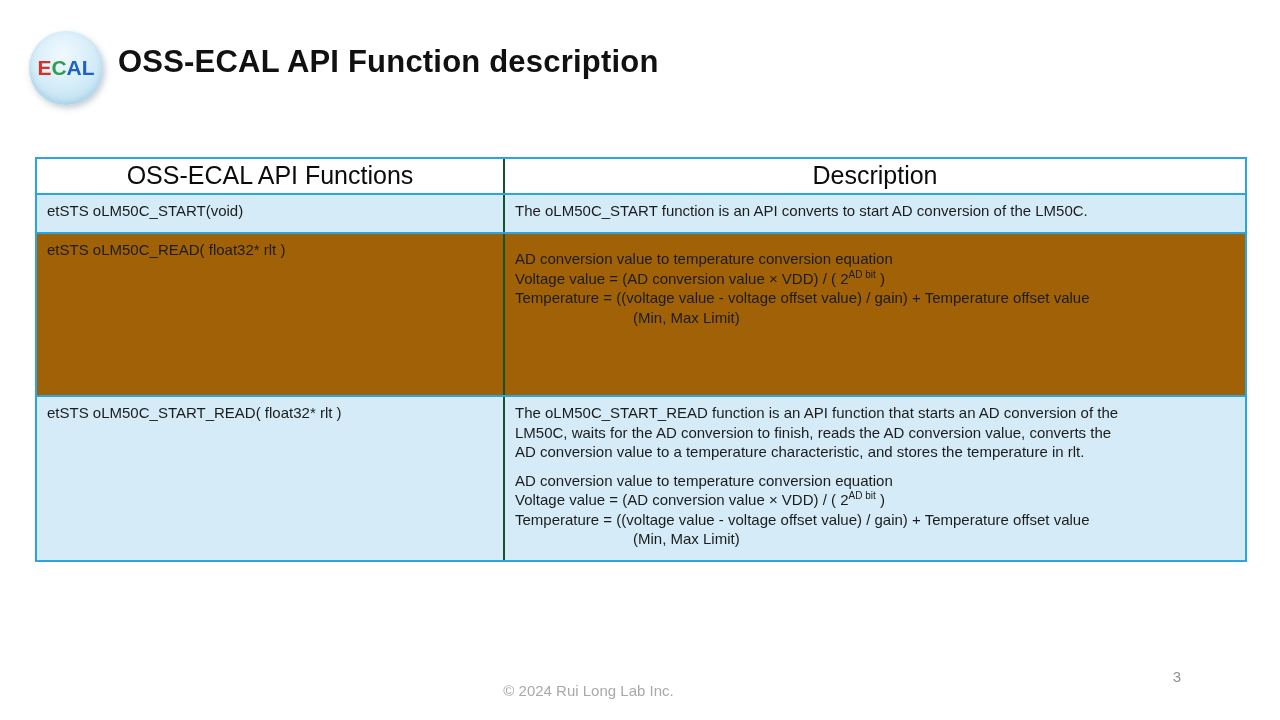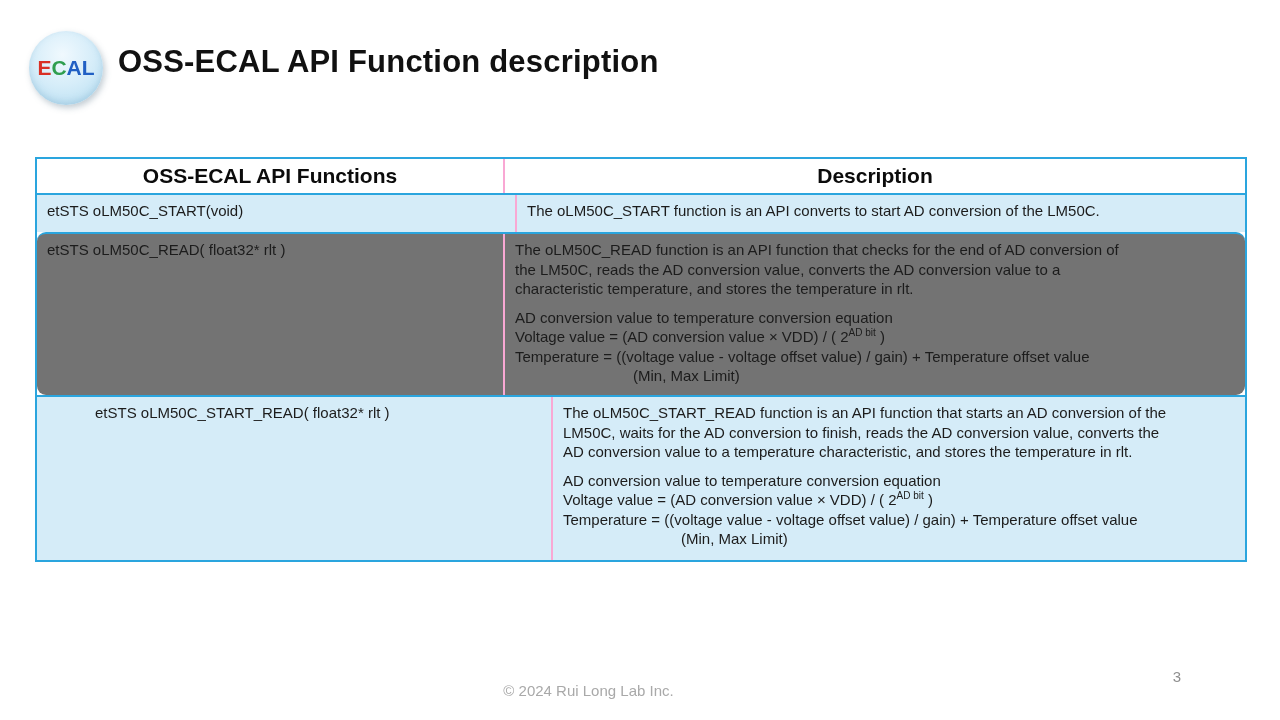--- a/index.html
+++ b/index.html
@@ -25,31 +25,31 @@
   }
   
   .api-table{
     position:absolute;left:35px;top:157px;width:1212px;
     border:2px solid #2aa5de;box-sizing:border-box;
     font-size:15px;line-height:19.5px;color:#1c1c1c;
   }
   .tr{display:grid;grid-template-columns:466px 1fr;}
   .tr + .tr{border-top:2px solid #2aa5de;}
   .th,.td{box-sizing:border-box;}
-  .col-desc{border-left:2px solid #f9a8d4;}
+  .col-desc{border-left:2px solid #14532d;}
   .thead{height:34px;background:#ffffff;}
   .th{
     display:flex;align-items:center;justify-content:center;
-    font-size:21px;font-weight:bold;color:#0b0b0b;
+    font-size:25px;font-weight:normal;color:#0b0b0b;
   }
   .td{padding:6px 10px 5px 10px;}
   .row-alt{background:#d5ecf8;}
-  .row-start{min-height:37px;gap:12px;}
-  .row-read{min-height:161px;background:#737373;border-radius:9px;}
-  .row-start-read{min-height:163px;padding-left:48px;}
+  .row-start{min-height:37px;}
+  .row-read{min-height:161px;background:#a16207;}
+  .row-start-read{min-height:163px;}
   .para{white-space:pre-line;}
   .eq{margin-top:9px;}
   .eq sup{font-size:10px;line-height:0;}
   .limit{padding-left:118px;}
   
   .footer-copyright{
     position:absolute;left:0;top:682px;width:1177px;text-align:center;
     font-size:15px;color:#a9a9a9;
   }
   .page-number{
@@ -75,23 +75,20 @@
     </div>
 
     <div class="tr row-alt row-start">
       <div class="td col-fn">etSTS oLM50C_START(void)</div>
       <div class="td col-desc">The oLM50C_START function is an API converts to start AD conversion of the LM50C.</div>
     </div>
 
     <div class="tr row-read">
       <div class="td col-fn">etSTS oLM50C_READ( float32* rlt )</div>
       <div class="td col-desc">
-        <div class="para">The oLM50C_READ function is an API function that checks for the end of AD conversion of
-the LM50C, reads the AD conversion value, converts the AD conversion value to a
-characteristic temperature, and stores the temperature in rlt.</div>
         <div class="eq">
           <div>AD conversion value to temperature conversion equation</div>
           <div><span>Voltage value = (AD conversion value × VDD) / ( 2</span><sup>AD bit</sup><span> )</span></div>
           <div>Temperature = ((voltage value - voltage offset value) / gain) + Temperature offset value</div>
           <div class="limit">(Min, Max Limit)</div>
         </div>
       </div>
     </div>
 
     <div class="tr row-alt row-start-read">

